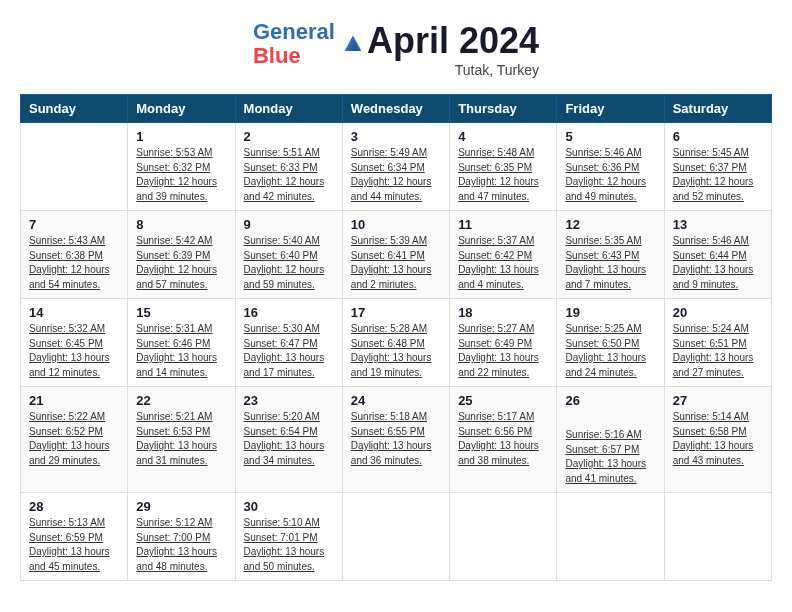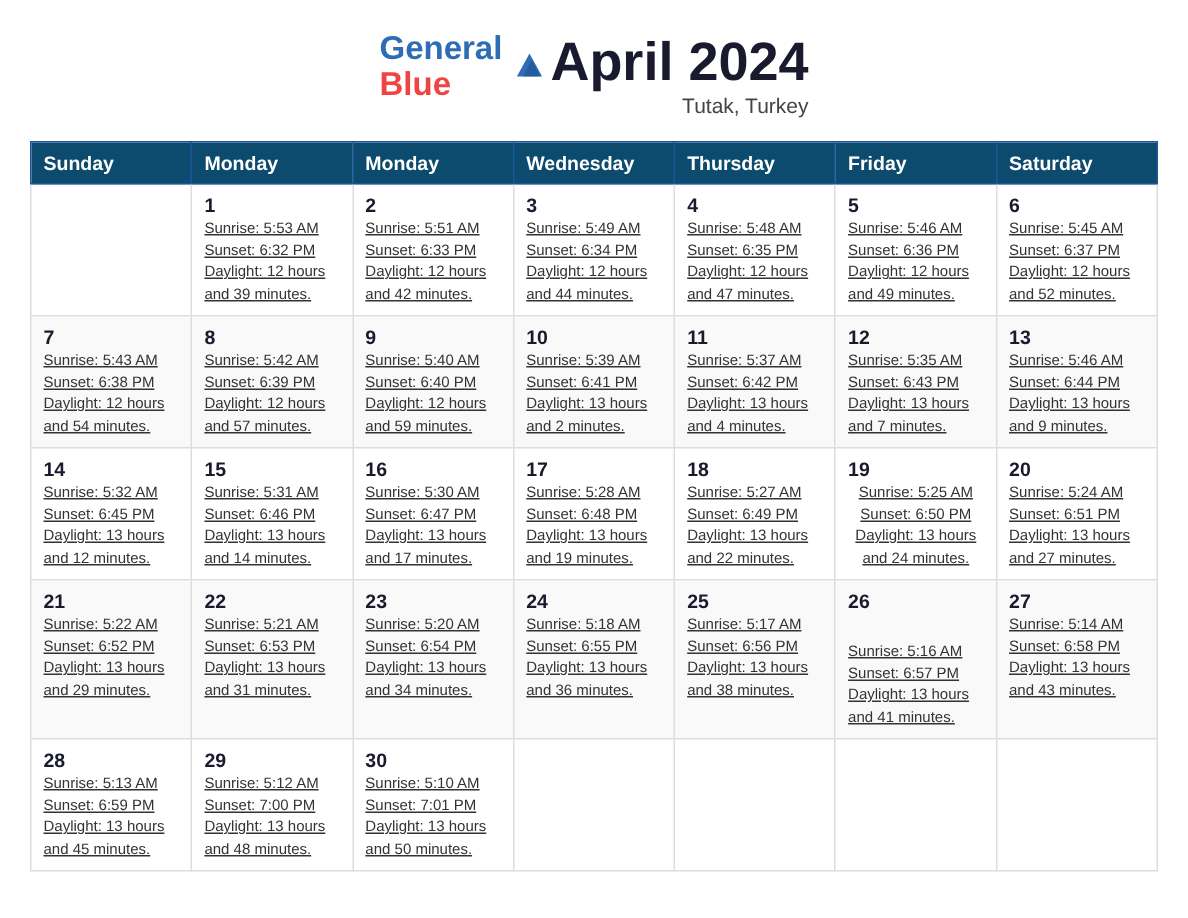--- a/index.html
+++ b/index.html
@@ -254,21 +254,21 @@
         </td>
         <td>
           <span class="day-num">18</span>
           <div class="day-info" style="white-space: pre-line;">Sunrise: 5:27 AM
 Sunset: 6:49 PM
 Daylight: 13 hours
 and 22 minutes.</div>
         </td>
         <td>
           <span class="day-num">19</span>
-          <div class="day-info" style="white-space: pre-line; text-align: center;">Sunrise: 5:25 AM
+          <div class="day-info" style="white-space: pre-line;">Sunrise: 5:25 AM
 Sunset: 6:50 PM
 Daylight: 13 hours
 and 24 minutes.</div>
         </td>
         <td>
           <span class="day-num">20</span>
           <div class="day-info" style="white-space: pre-line;">Sunrise: 5:24 AM
 Sunset: 6:51 PM
 Daylight: 13 hours
 and 27 minutes.</div>

